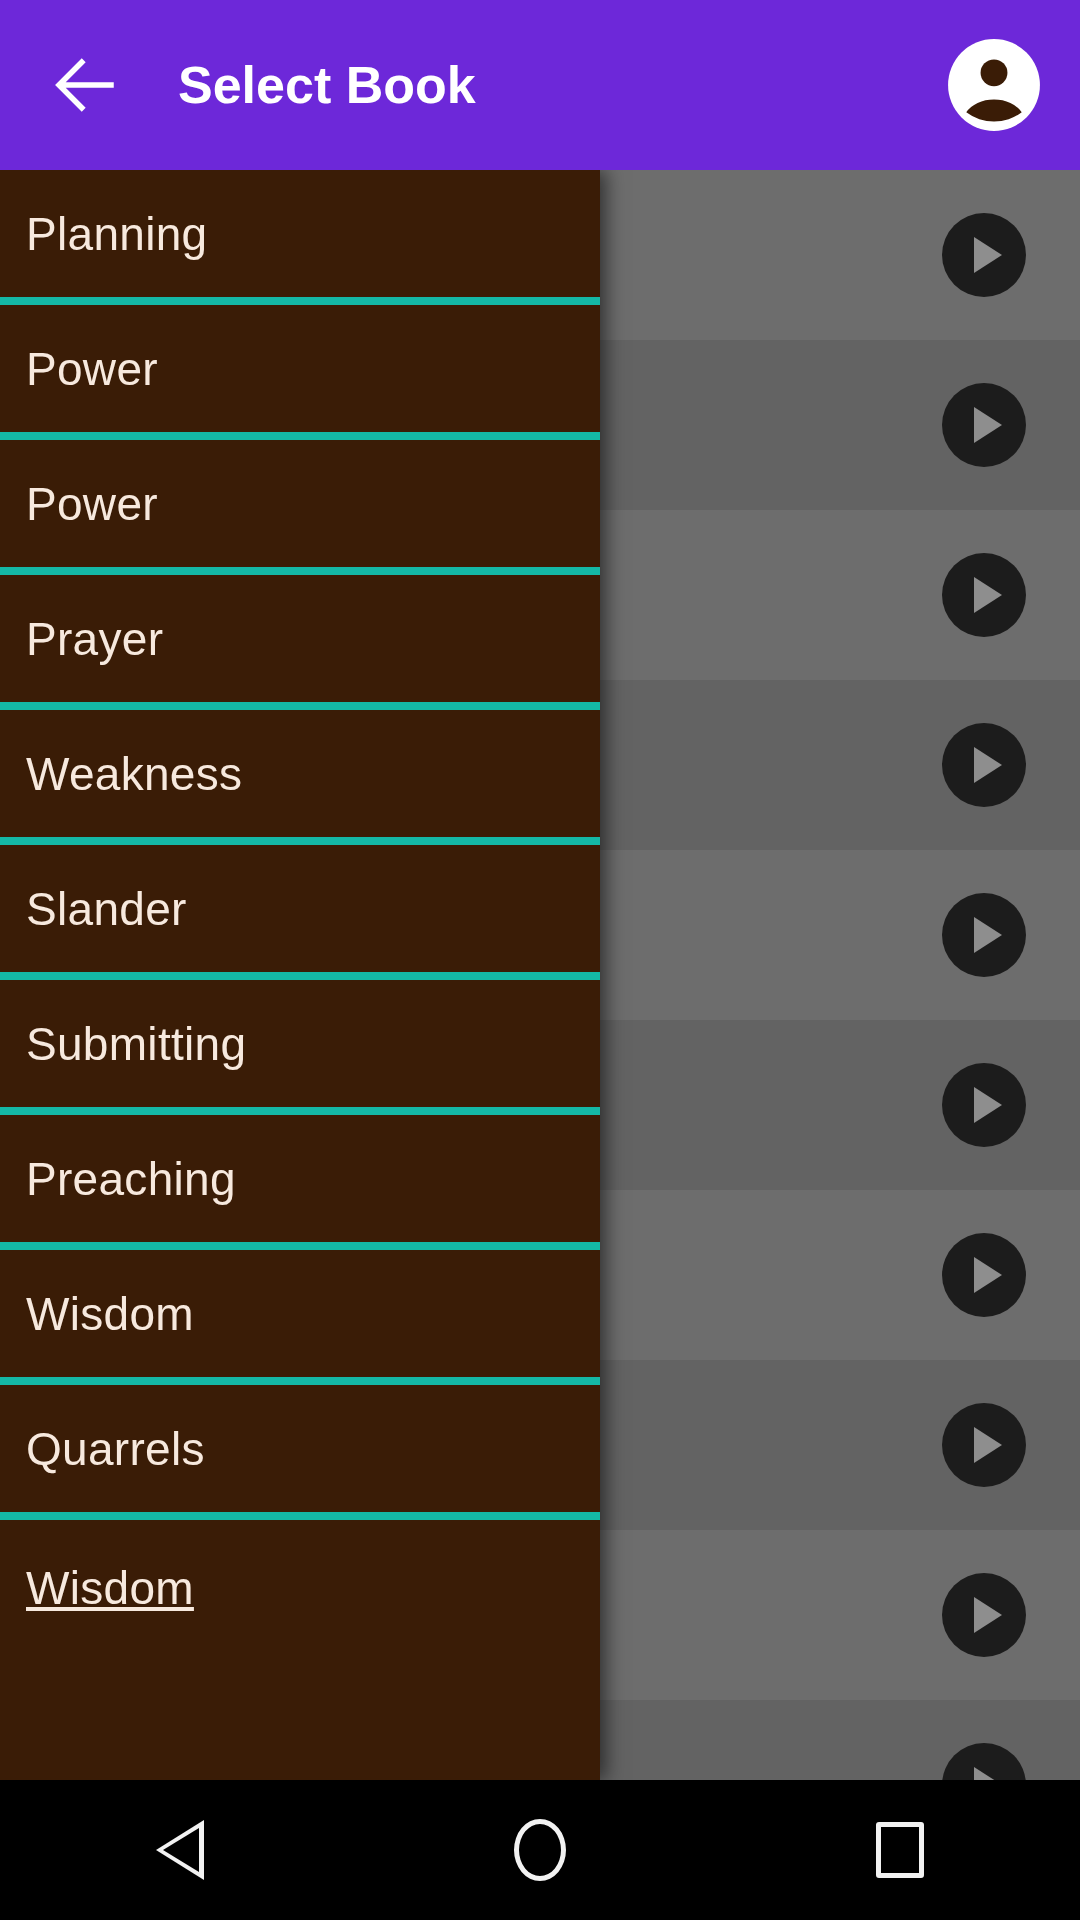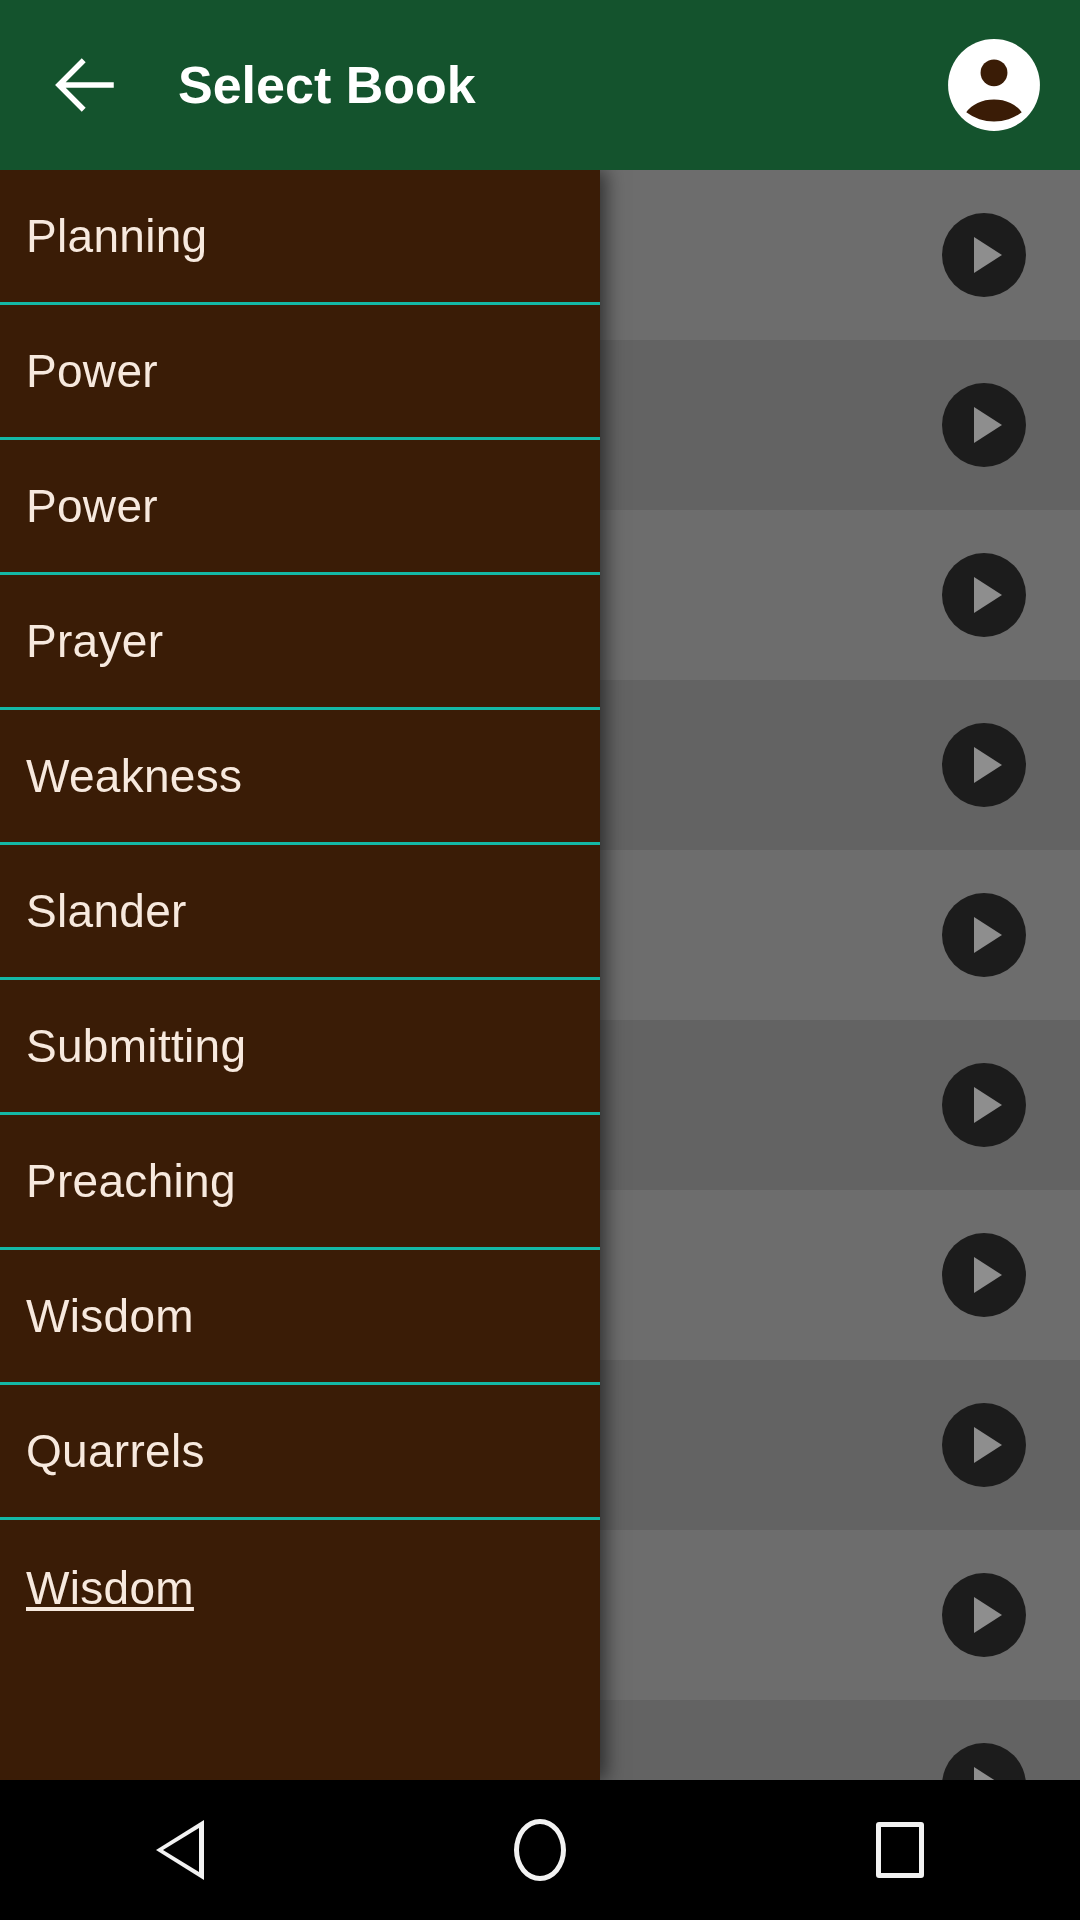--- a/index.html
+++ b/index.html
@@ -66,21 +66,21 @@
     border-width: 18px 0 18px 28px;
     border-color: transparent transparent transparent #8e8e8e;
   }
 
   
   #appbar {
     position: absolute;
     left: 0; top: 0;
     width: 1080px;
     height: 170px;
-    background: #14532d;
+    background: #6d28d9;
     display: flex;
     align-items: center;
     z-index: 30;
   }
   #back-btn {
     width: 110px;
     height: 110px;
     margin-left: 30px;
     display: flex;
     align-items: center;
@@ -115,21 +115,21 @@
     overflow: hidden;
     z-index: 20;
     box-shadow: 6px 0 18px rgba(0,0,0,0.55);
   }
   .drawer-item {
     height: 135px;
     box-sizing: border-box;
     display: flex;
     align-items: center;
     padding-left: 26px;
-    border-bottom: 3px solid #14b8a6;
+    border-bottom: 8px solid #14b8a6;
     color: #F7E9DE;
     font-size: 46px;
     font-weight: 400;
     letter-spacing: 0.3px;
   }
   .drawer-item:last-child { border-bottom: none; text-decoration: underline; }
 
   
   #sysnav {
     position: absolute;

